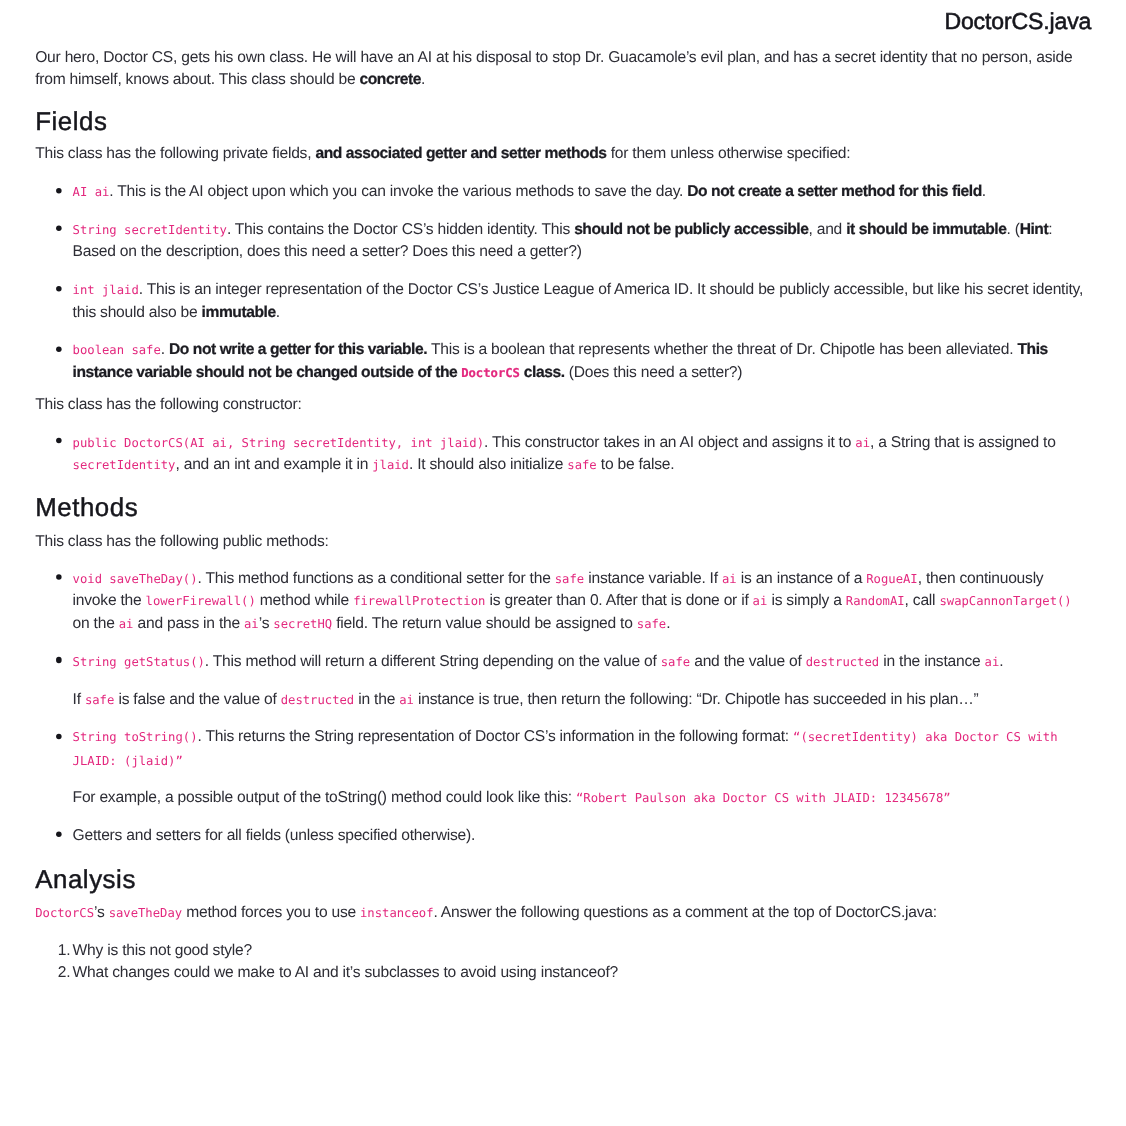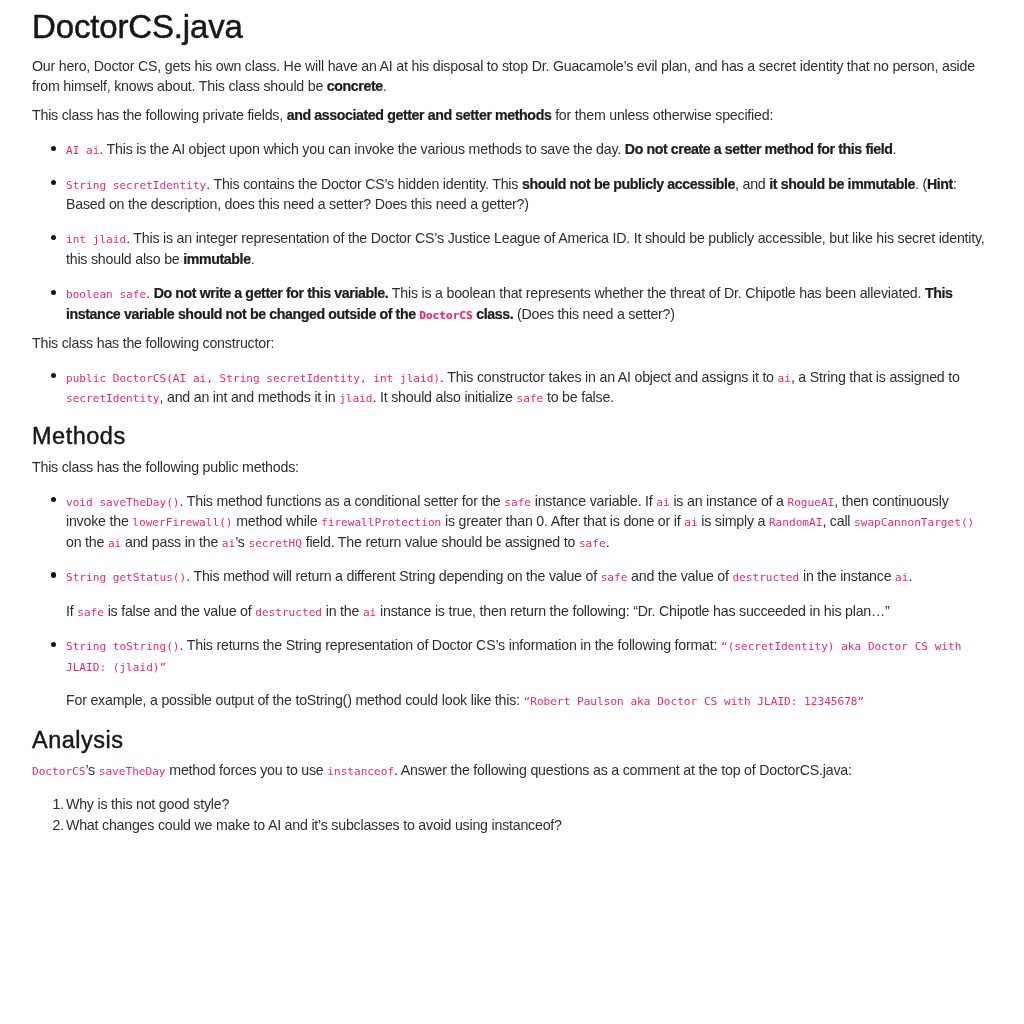--- a/index.html
+++ b/index.html
@@ -14,24 +14,24 @@
   html,body{margin:0;padding:0;background:var(--bg);}
   body{
     font-family:"Liberation Sans", sans-serif;
     color:var(--body-text);
     font-size:14.2px;
     letter-spacing:-0.21px;
   }
   .page{ width:1024px; padding:0 32px; box-sizing:border-box; }
 
   h1{
-    font-size:33px; font-weight:400; color:var(--heading-text);
+    font-size:21px; font-weight:400; color:var(--heading-text);
     -webkit-text-stroke:0.5px currentColor;
     letter-spacing:-0.15px;
-    margin:8.3px 0 0 0; line-height:1.18;
+    margin:8.3px 0 0 0; line-height:1.18;text-align:right;
   }
   h2{
     font-size:23.5px; font-weight:400; color:var(--heading-text);
     -webkit-text-stroke:0.42px currentColor;
     letter-spacing:0.5px;
     margin:13.4px 0 0 0; line-height:1.2;
   }
   p{ font-size:14.2px; line-height:20.4px; margin:8.6px 0 0 0;}
   h2 + p{ margin-top:6.2px; }
   ul,ol{ margin:13.6px 0 0 0; padding-left:34px;}
@@ -64,57 +64,61 @@
 </style>
 </head>
 <body>
 
 <div class="page">
 
   <h1><span>DoctorCS.java</span></h1>
 
   <p><span>Our hero, Doctor CS, gets his own class. He will have an AI at his disposal to stop Dr. Guacamole’s evil plan, and has a secret identity that no person, aside from himself, knows about. This class should be </span><strong>concrete</strong><span>.</span></p>
 
+  <h2><span>Fields</span></h2>
   <p><span>This class has the following private fields, </span><strong>and associated getter and setter methods</strong><span> for them unless otherwise specified:</span></p>
   <ul>
       <li>
         <p><code>AI ai</code><span>. This is the AI object upon which you can invoke the various methods to save the day. </span><strong>Do not create a setter method for this field</strong><span>.</span></p>
       </li>
       <li>
         <p><code>String secretIdentity</code><span>. This contains the Doctor CS’s hidden identity. This </span><strong>should not be publicly accessible</strong><span>, and </span><strong>it should be immutable</strong><span>. (</span><strong>Hint</strong><span>: Based on the description, does this need a setter? Does this need a getter?)</span></p>
       </li>
       <li>
         <p><code>int jlaid</code><span>. This is an integer representation of the Doctor CS’s Justice League of America ID. It should be publicly accessible, but like his secret identity, this should also be </span><strong>immutable</strong><span>.</span></p>
       </li>
       <li>
         <p><code>boolean safe</code><span>. </span><strong>Do not write a getter for this variable.</strong><span> This is a boolean that represents whether the threat of Dr. Chipotle has been alleviated. </span><strong>This instance variable should not be changed outside of the </strong><strong><code>DoctorCS</code></strong><strong> class.</strong><span> (Does this need a setter?)</span></p>
       </li>
     </ul>
 
   <p><span>This class has the following constructor:</span></p>
   <ul>
       <li>
-        <p><code>public DoctorCS(AI ai, String secretIdentity, int jlaid)</code><span>. This constructor takes in an AI object and assigns it to </span><code>ai</code><span>, a String that is assigned to </span><code>secretIdentity</code><span>, and an int and methods it in </span><code>jlaid</code><span>. It should also initialize </span><code>safe</code><span> to be false.</span></p>
+        <p><code>public DoctorCS(AI ai, String secretIdentity, int jlaid)</code><span>. This constructor takes in an AI object and assigns it to </span><code>ai</code><span>, a String that is assigned to </span><code>secretIdentity</code><span>, and an int and example it in </span><code>jlaid</code><span>. It should also initialize </span><code>safe</code><span> to be false.</span></p>
       </li>
     </ul>
 
   <h2><span>Methods</span></h2>
   <p><span>This class has the following public methods:</span></p>
   <ul>
       <li>
         <p><code>void saveTheDay()</code><span>. This method functions as a conditional setter for the </span><code>safe</code><span> instance variable. If </span><code>ai</code><span> is an instance of a </span><code>RogueAI</code><span>, then continuously invoke the </span><code>lowerFirewall()</code><span> method while </span><code>firewallProtection</code><span> is greater than 0. After that is done or if </span><code>ai</code><span> is simply a </span><code>RandomAI</code><span>, call </span><code>swapCannonTarget()</code><span> on the </span><code>ai</code><span> and pass in the </span><code>ai</code><span>’s </span><code>secretHQ</code><span> field. The return value should be assigned to </span><code>safe</code><span>.</span></p>
       </li>
       <li>
         <p><code>String getStatus()</code><span>. This method will return a different String depending on the value of </span><code>safe</code><span> and the value of </span><code>destructed</code><span> in the instance </span><code>ai</code><span>.</span></p>
         <p><span>If </span><code>safe</code><span> is false and the value of </span><code>destructed</code><span> in the </span><code>ai</code><span> instance is true, then return the following: “Dr. Chipotle has succeeded in his plan…”</span></p>
       </li>
       <li>
         <p><code>String toString()</code><span>. This returns the String representation of Doctor CS’s information in the following format: </span><code>“(secretIdentity) aka Doctor CS with JLAID: (jlaid)”</code></p>
         <p><span>For example, a possible output of the toString() method could look like this: </span><code>“Robert Paulson aka Doctor CS with JLAID: 12345678”</code></p>
       </li>
+      <li>
+        <p><span>Getters and setters for all fields (unless specified otherwise).</span></p>
+      </li>
     </ul>
 
   <h2><span>Analysis</span></h2>
   <p><code>DoctorCS</code><span>’s </span><code>saveTheDay</code><span> method forces you to use </span><code>instanceof</code><span>. Answer the following questions as a comment at the top of DoctorCS.java:</span></p>
   <ol>
       <li>
         <p><span>Why is this not good style?</span></p>
       </li>
       <li>
         <p><span>What changes could we make to AI and it’s subclasses to avoid using instanceof?</span></p>

